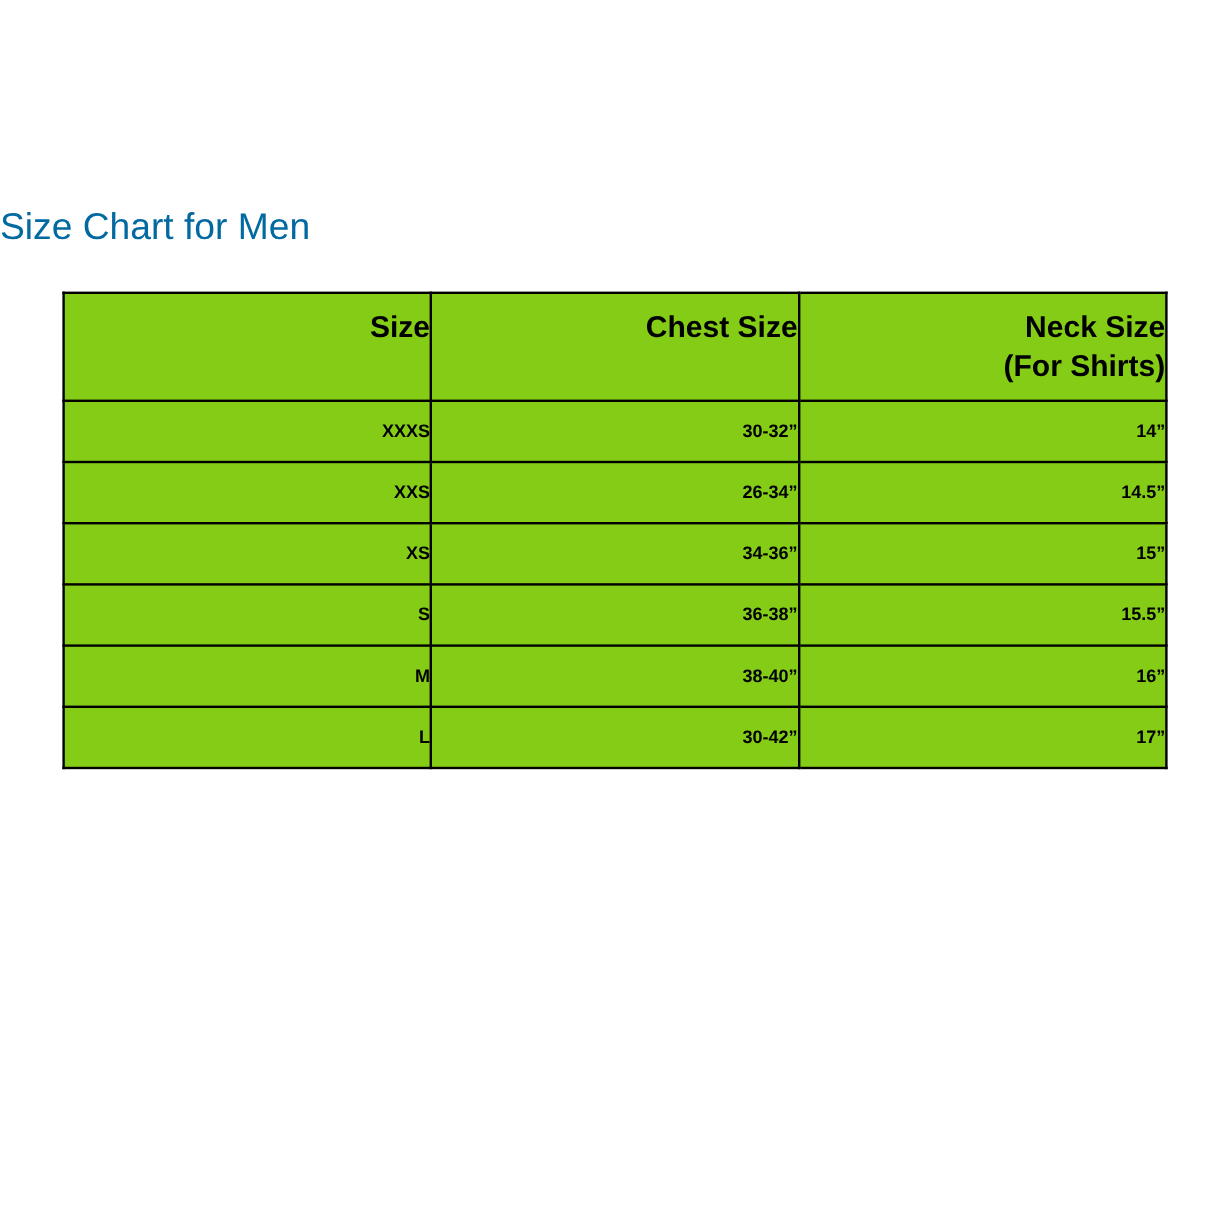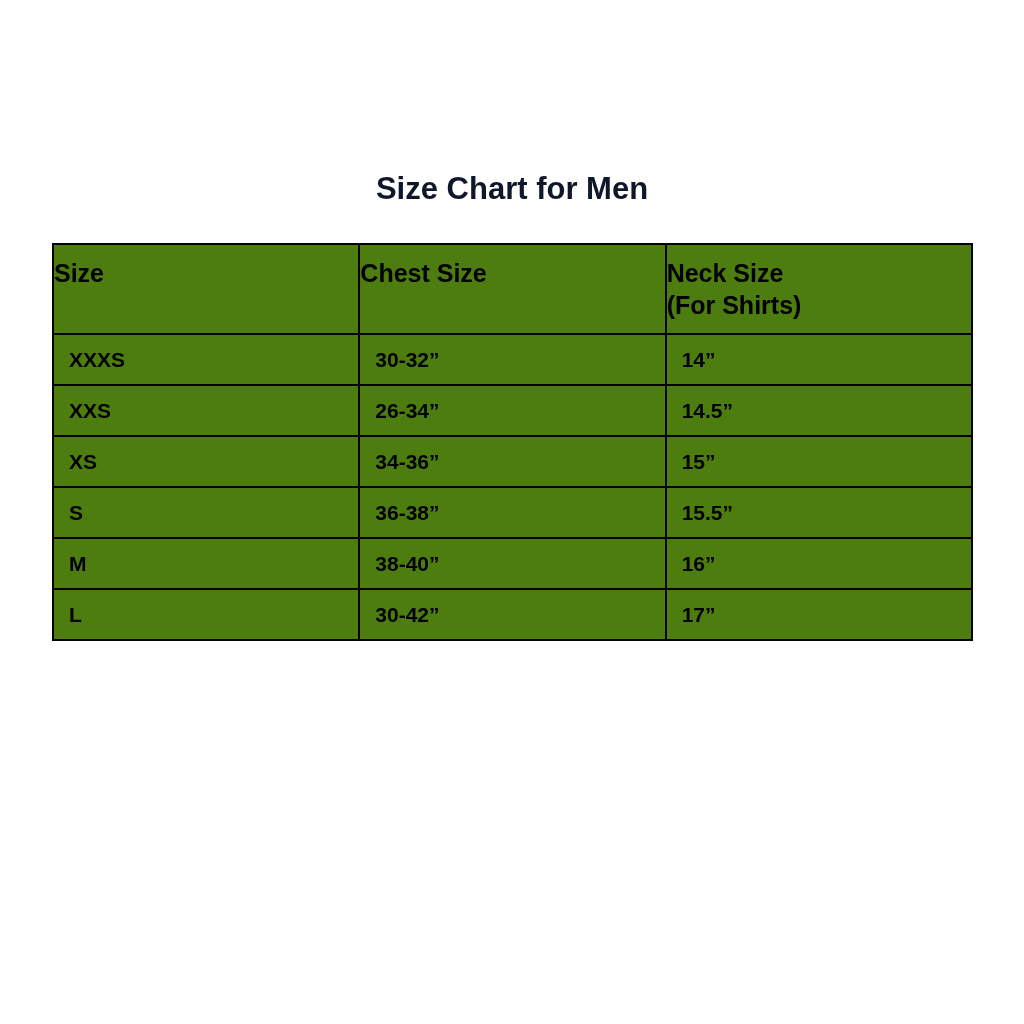--- a/index.html
+++ b/index.html
@@ -14,51 +14,51 @@
     background: #ffffff;
     font-family: "Liberation Sans", sans-serif;
     color: #000000;
     overflow: hidden;
   }
   .title {
     position: absolute;
     top: 171px;
     left: 0;
     width: 100%;
-    text-align: center;
+    text-align: left;
     font-size: 31px;
-    font-weight: bold;
-    color: #0f172a;
+    font-weight: normal;
+    color: #0369a1;
   }
   table.size-chart {
     position: absolute;
     left: 52px;
     top: 243px;
     width: 921px;
     border-collapse: collapse;
     table-layout: fixed;
   }
   table.size-chart th,
   table.size-chart td {
     border: 2px solid #000000;
-    background: #4d7c0f;
-    text-align: left;
+    background: #84cc16;
+    text-align: right;
     vertical-align: middle;
     font-weight: bold;
     color: #000000;
     padding: 0;
     margin-left: 39px;
   }
   table.size-chart th {
     height: 88px;
     font-size: 25px;
   }
   table.size-chart td {
     height: 49px;
-    font-size: 21px;
+    font-size: 15px;
     padding-left: 15px;
   }
   .hline {
     display: block;
     line-height: 32px;
     min-height: 32px;
   }
 </style>
 </head>
 <body>

